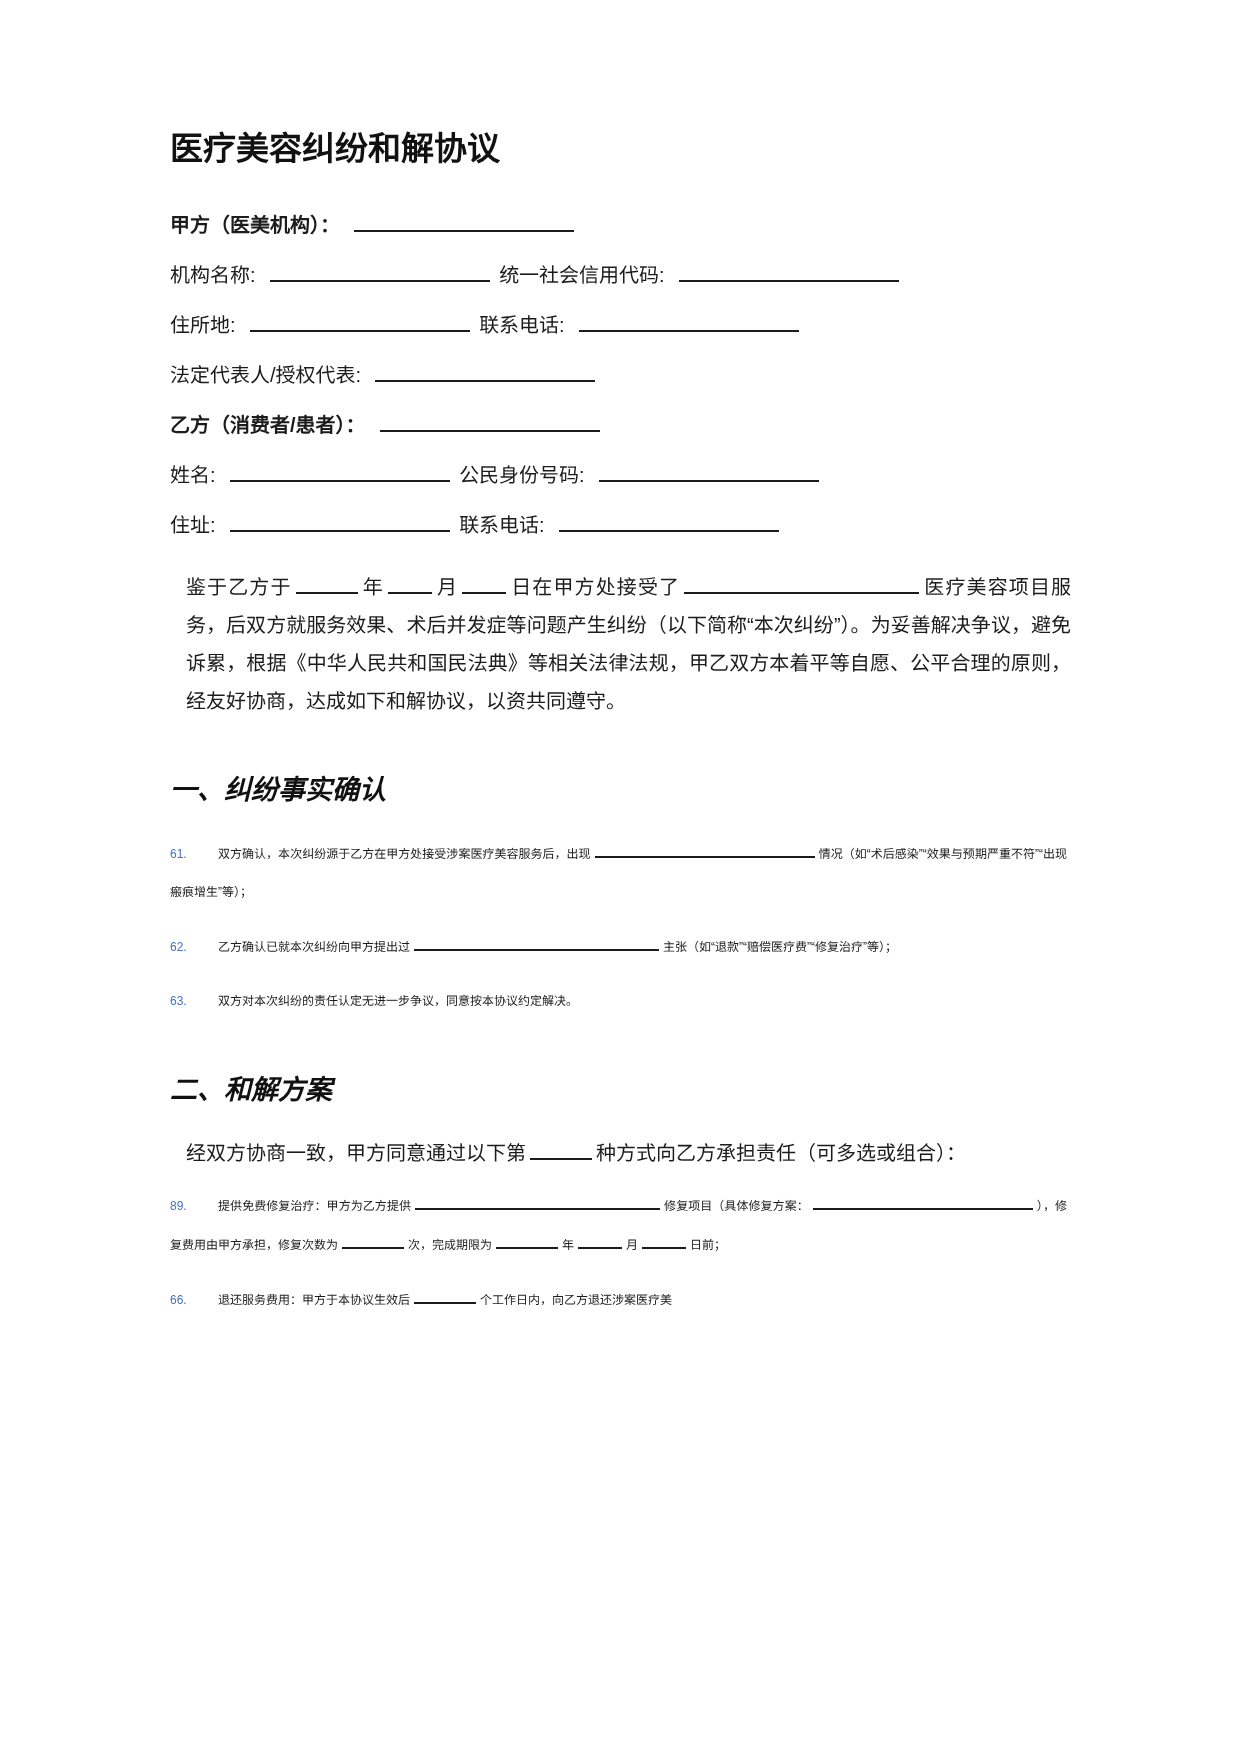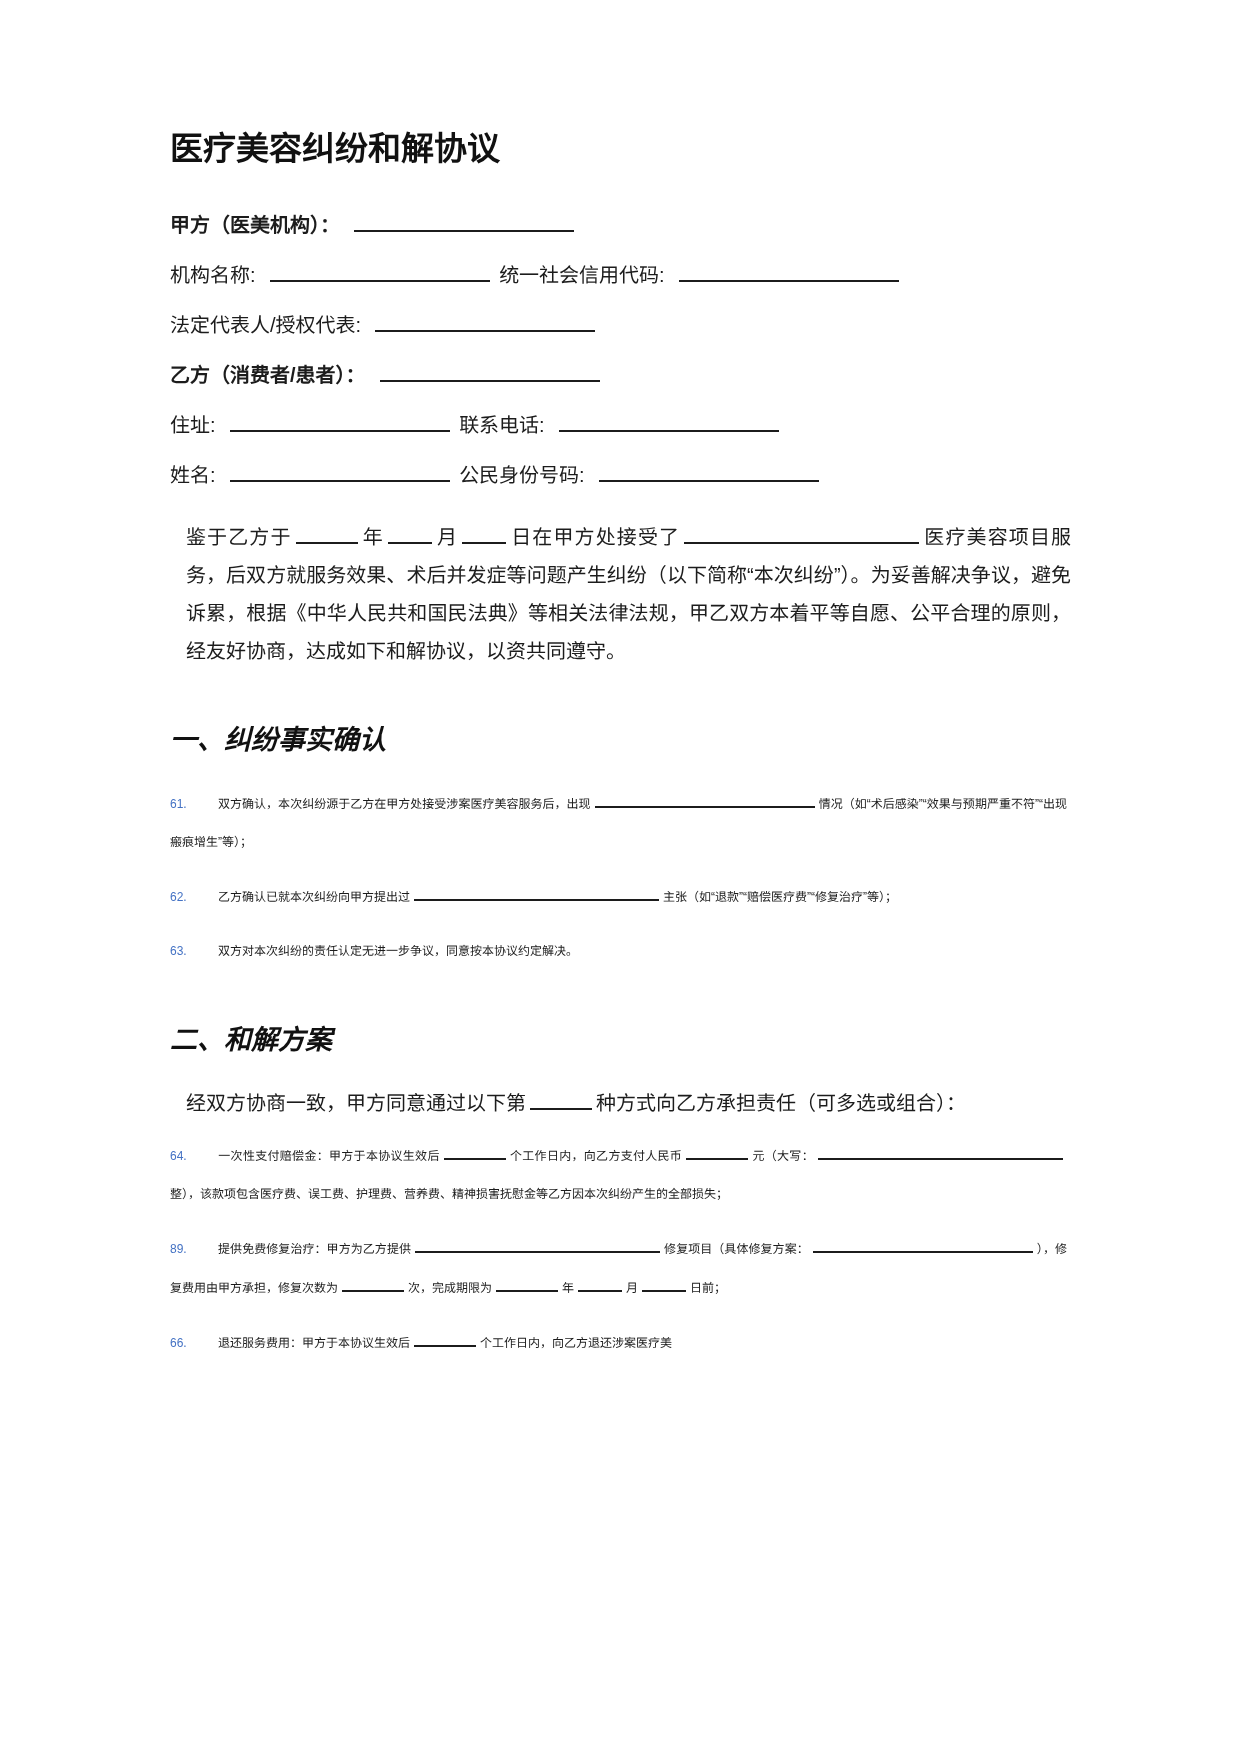--- a/index.html
+++ b/index.html
@@ -75,35 +75,39 @@
 
   <div>
     <p class="field-line">
       <span class="lbl party-label">甲方（医美机构）：</span><span class="blank bl220"></span>
     </p>
     <p class="field-line">
       <span class="lbl">机构名称:</span><span class="blank bl220"></span>
       <span class="lbl">统一社会信用代码:</span><span class="blank bl220"></span>
     </p>
     <p class="field-line">
+      <span class="lbl">住所地:</span><span class="blank bl220"></span>
+      <span class="lbl">联系电话:</span><span class="blank bl220"></span>
+    </p>
+    <p class="field-line">
       <span class="lbl">法定代表人/授权代表:</span><span class="blank bl220"></span>
     </p>
   </div>
 
   <div>
     <p class="field-line">
       <span class="lbl party-label">乙方（消费者/患者）：</span><span class="blank bl220"></span>
     </p>
     <p class="field-line">
+      <span class="lbl">姓名:</span><span class="blank bl220"></span>
+      <span class="lbl">公民身份号码:</span><span class="blank bl220"></span>
+    </p>
+    <p class="field-line">
       <span class="lbl">住址:</span><span class="blank bl220"></span>
       <span class="lbl">联系电话:</span><span class="blank bl220"></span>
-    </p>
-    <p class="field-line">
-      <span class="lbl">姓名:</span><span class="blank bl220"></span>
-      <span class="lbl">公民身份号码:</span><span class="blank bl220"></span>
     </p>
   </div>
 
   <p class="body-par">
     <span>鉴于乙方于</span><span class="blank bl62"></span><span>年</span><span class="blank bl44"></span><span>月</span><span class="blank bl44"></span><span>日在甲方处接受了</span><span class="blank bl235"></span><span>医疗美容项目服务，后双方就服务效果、术后并发症等问题产生纠纷（以下简称“本次纠纷”）。为妥善解决争议，避免诉累，根据《中华人民共和国民法典》等相关法律法规，甲乙双方本着平等自愿、公平合理的原则，经友好协商，达成如下和解协议，以资共同遵守。</span>
   </p>
 
   <h2 class="sec-heading">一、纠纷事实确认</h2>
 
   <p class="item">
@@ -117,23 +121,20 @@
   <p class="item">
     <span class="num">63.</span><span>双方对本次纠纷的责任认定无进一步争议，同意按本协议约定解决。</span>
   </p>
 
   <h2 class="sec-heading">二、和解方案</h2>
 
   <p class="body-par" style="margin-top:0;">
     <span>经双方协商一致，甲方同意通过以下第</span><span class="blank bl62"></span><span>种方式向乙方承担责任（可多选或组合）：</span>
   </p>
 
-  <p class="item">
-    <span class="num">64.</span><span>一次性支付赔偿金：甲方于本协议生效后</span><span class="blank bl62"></span><span>个工作日内，向乙方支付人民币</span><span class="blank bl62"></span><span>元（大写：</span><span class="blank bl245"></span><span>整），该款项包含医疗费、误工费、护理费、营养费、精神损害抚慰金等乙方因本次纠纷产生的全部损失；</span>
-  </p>
 
   <p class="item">
     <span class="num">89.</span><span>提供免费修复治疗：甲方为乙方提供</span><span class="blank bl245"></span><span>修复项目（具体修复方案：</span><span class="blank bl220"></span><span>），修复费用由甲方承担，修复次数为</span><span class="blank bl62"></span><span>次，完成期限为</span><span class="blank bl62"></span><span>年</span><span class="blank bl44"></span><span>月</span><span class="blank bl44"></span><span>日前；</span>
   </p>
 
   <p class="item">
     <span class="num">66.</span><span>退还服务费用：甲方于本协议生效后</span><span class="blank bl62"></span><span>个工作日内，向乙方退还涉案医疗美</span>
   </p>
 
 </div>

